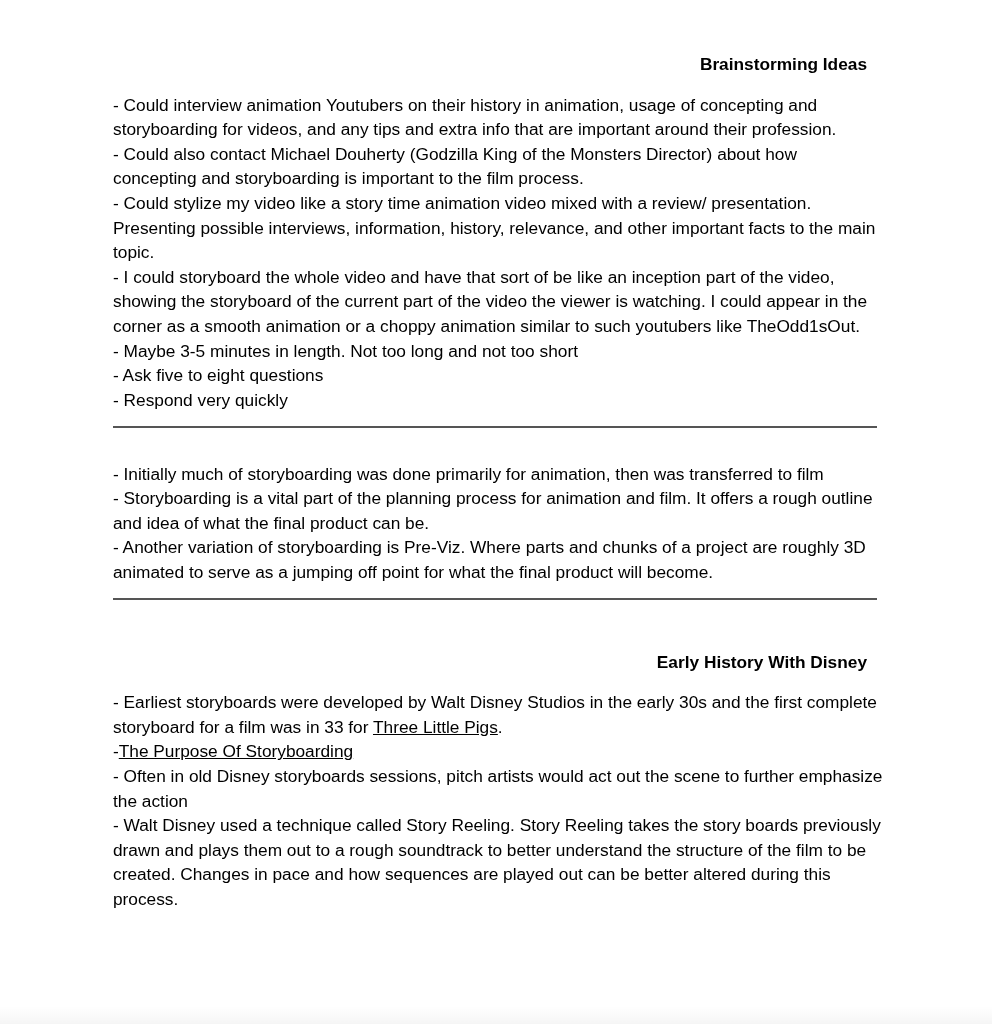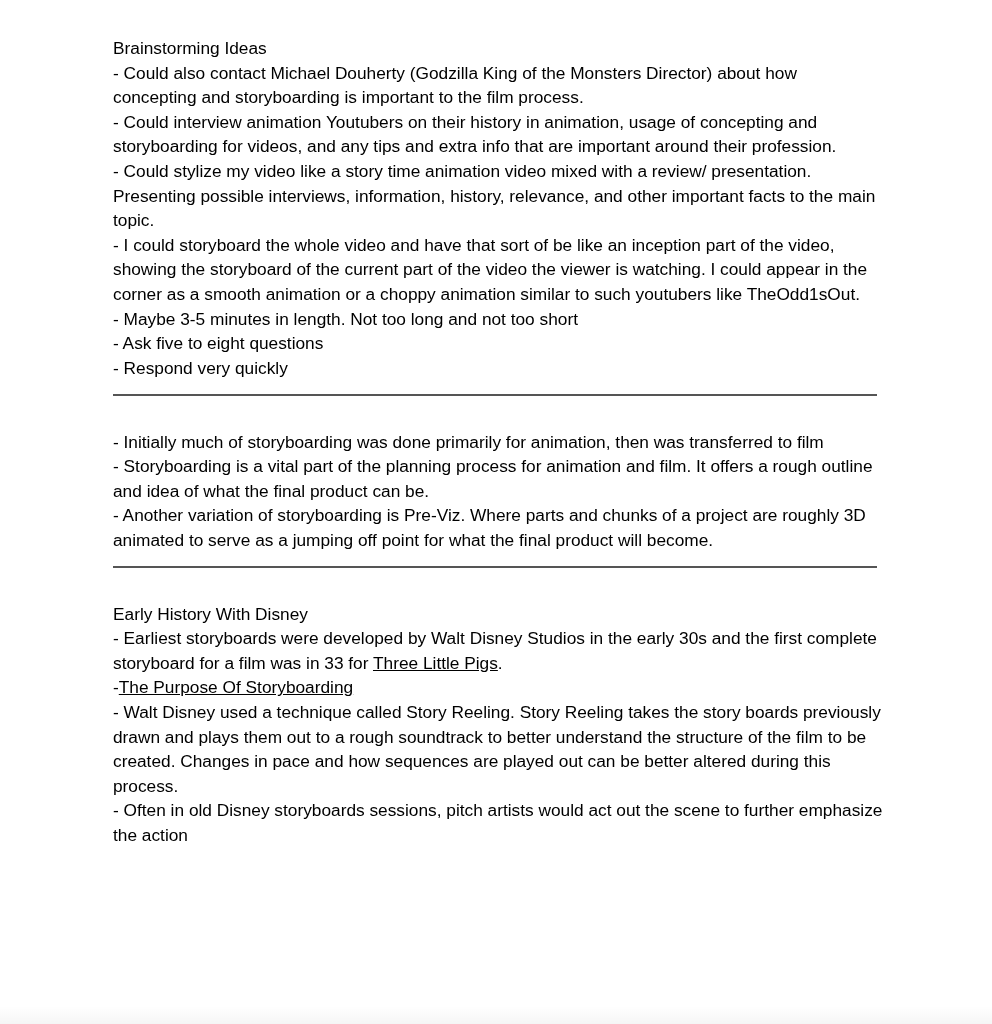--- a/index.html
+++ b/index.html
@@ -17,22 +17,23 @@
     }
     .page {
       position: absolute;
       left: 113px;
       top: 36px;
       width: 770px;
       font-size: 17.3px;
       line-height: 24.6px;
     }
     .heading {
-      font-weight: normal;
-      margin: 0;
+      font-weight: bold;
+      margin: 16px;
+      text-align: right;
     }
     .para {
       margin: 0;
     }
     .divider {
       height: 24.6px;
       position: relative;
       margin-top: 0;
     }
     .divider::after {
@@ -61,22 +62,22 @@
       pointer-events: none;
     }
   </style>
 </head>
 <body>
 
 <div class="page">
 
   <div>
     <p class="heading">Brainstorming Ideas</p>
+    <p class="para">- Could interview animation Youtubers on their history in animation, usage of concepting and storyboarding for videos, and any tips and extra info that are important around their profession.</p>
     <p class="para">- Could also contact Michael Douherty (Godzilla King of the Monsters Director) about how concepting and storyboarding is important to the film process.</p>
-    <p class="para">- Could interview animation Youtubers on their history in animation, usage of concepting and storyboarding for videos, and any tips and extra info that are important around their profession.</p>
     <p class="para">- Could stylize my video like a story time animation video mixed with a review/ presentation. Presenting possible interviews, information, history, relevance, and other important facts to the main topic.</p>
     <p class="para">- I could storyboard the whole video and have that sort of be like an inception part of the video, showing the storyboard of the current part of the video the viewer is watching. I could appear in the corner as a smooth animation or a choppy animation similar to such youtubers like TheOdd1sOut.</p>
     <p class="para">- Maybe 3-5 minutes in length. Not too long and not too short</p>
     <p class="para">- Ask five to eight questions</p>
     <p class="para">- Respond very quickly</p>
   </div>
 
   <div class="divider"></div>
   <div class="spacer"></div>
 
@@ -86,19 +87,19 @@
     <p class="para">- Another variation of storyboarding is Pre-Viz. Where parts and chunks of a project are roughly 3D animated to serve as a jumping off point for what the final product will become.</p>
   </div>
 
   <div class="divider"></div>
   <div class="spacer"></div>
 
   <div>
     <p class="heading">Early History With Disney</p>
     <p class="para"><span>- Earliest storyboards were developed by Walt Disney Studios in the early 30s and the first complete storyboard for a film was in 33 for </span><a class="link" href="#">Three Little Pigs</a><span>.</span></p>
     <p class="para"><span>-</span><a class="link" href="#">The Purpose Of Storyboarding</a></p>
+    <p class="para">- Often in old Disney storyboards sessions, pitch artists would act out the scene to further emphasize the action</p>
     <p class="para">- Walt Disney used a technique called Story Reeling. Story Reeling takes the story boards previously drawn and plays them out to a rough soundtrack to better understand the structure of the film to be created. Changes in pace and how sequences are played out can be better altered during this process.</p>
-    <p class="para">- Often in old Disney storyboards sessions, pitch artists would act out the scene to further emphasize the action</p>
   </div>
 
 </div>
 
 <div class="bottom-shade"></div>
 
 </body></html>

